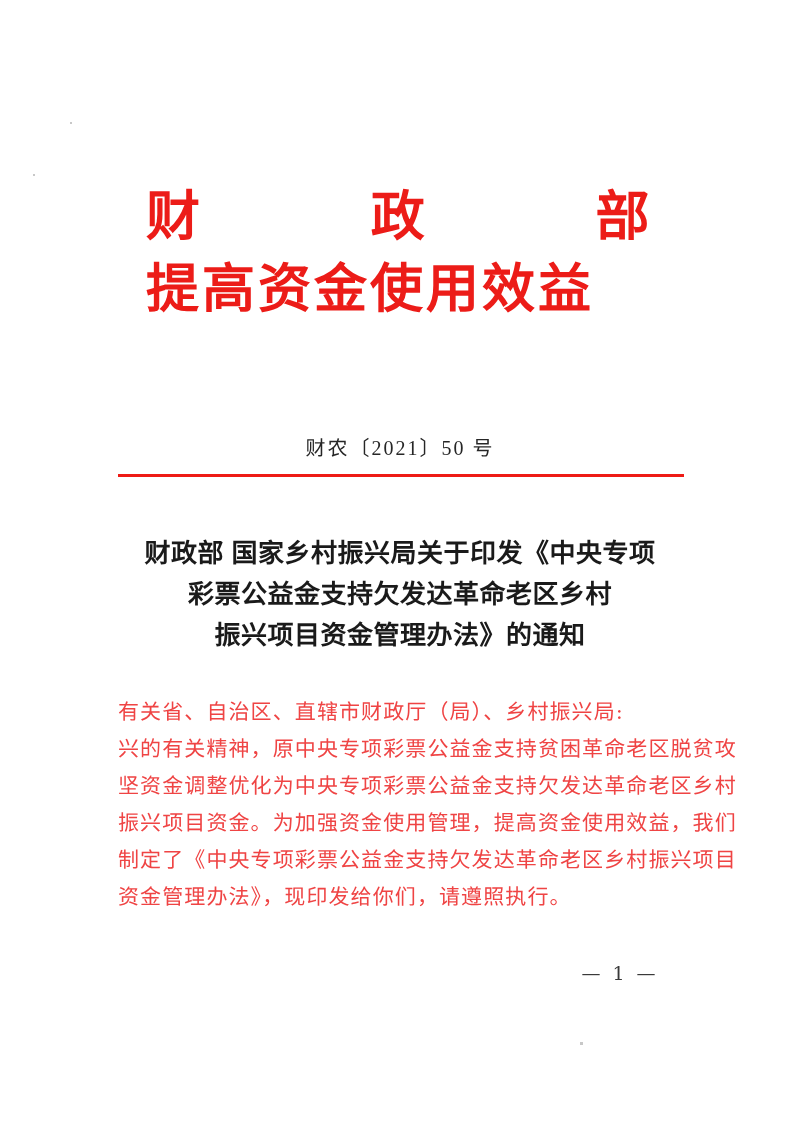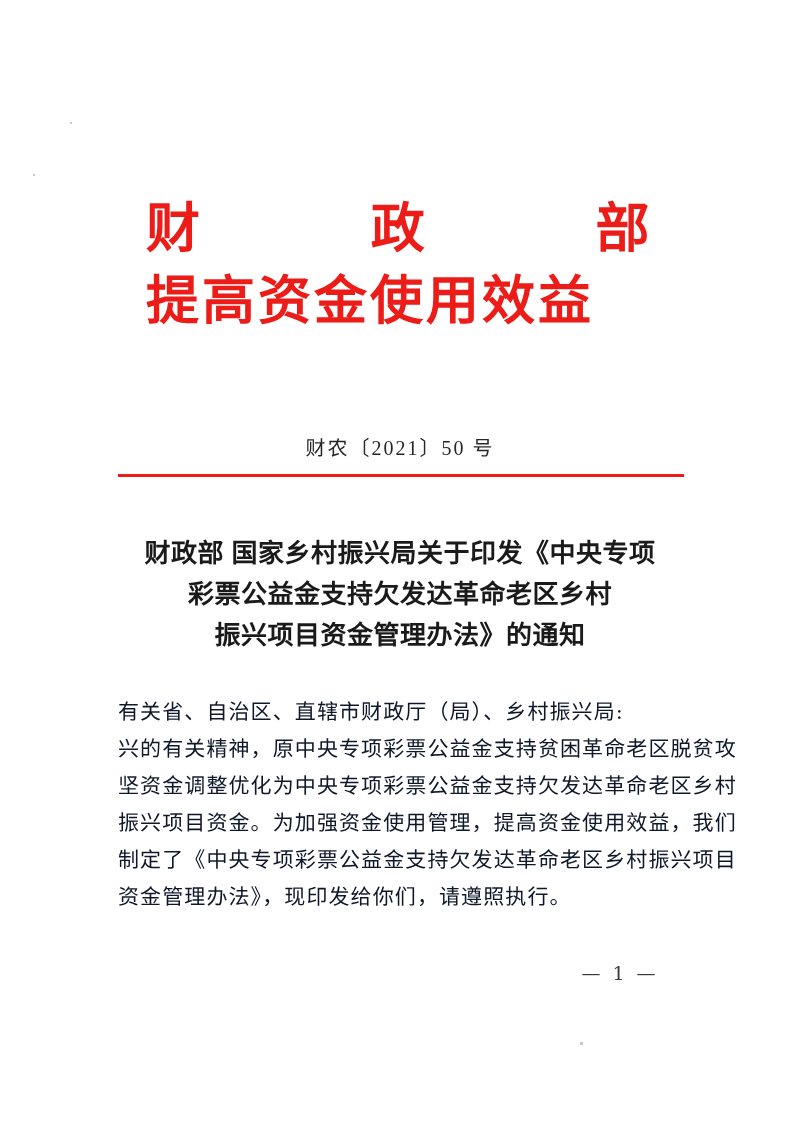--- a/index.html
+++ b/index.html
@@ -17,21 +17,21 @@
     height: 1133px;
     background: #ffffff;
     overflow: hidden;
     box-sizing: border-box;
   }
 
   
   .masthead {
     position: absolute;
     left: 0;
-    top: 196px;
+    top: 184px;
     width: 800px;
     height: 150px;
   }
 
   .masthead-line1 {
     position: absolute;
     left: 146px;
     top: 0px;
     width: 400px;
     height: 64px;
@@ -119,21 +119,21 @@
 
   
   .body-block {
     position: absolute;
     left: 118px;
     top: 694px;
     width: 568px;
   }
 
   .body-line {
-    color: #0f172a;
+    color: #ef4444;
     font-family: "DejaVu Serif", "Liberation Serif", serif;
     font-size: 21px;
     line-height: 37px;
     letter-spacing: 1.1px;
     white-space: nowrap;
   }
 
   .body-line.indent {
     text-indent: 46px;
   }

